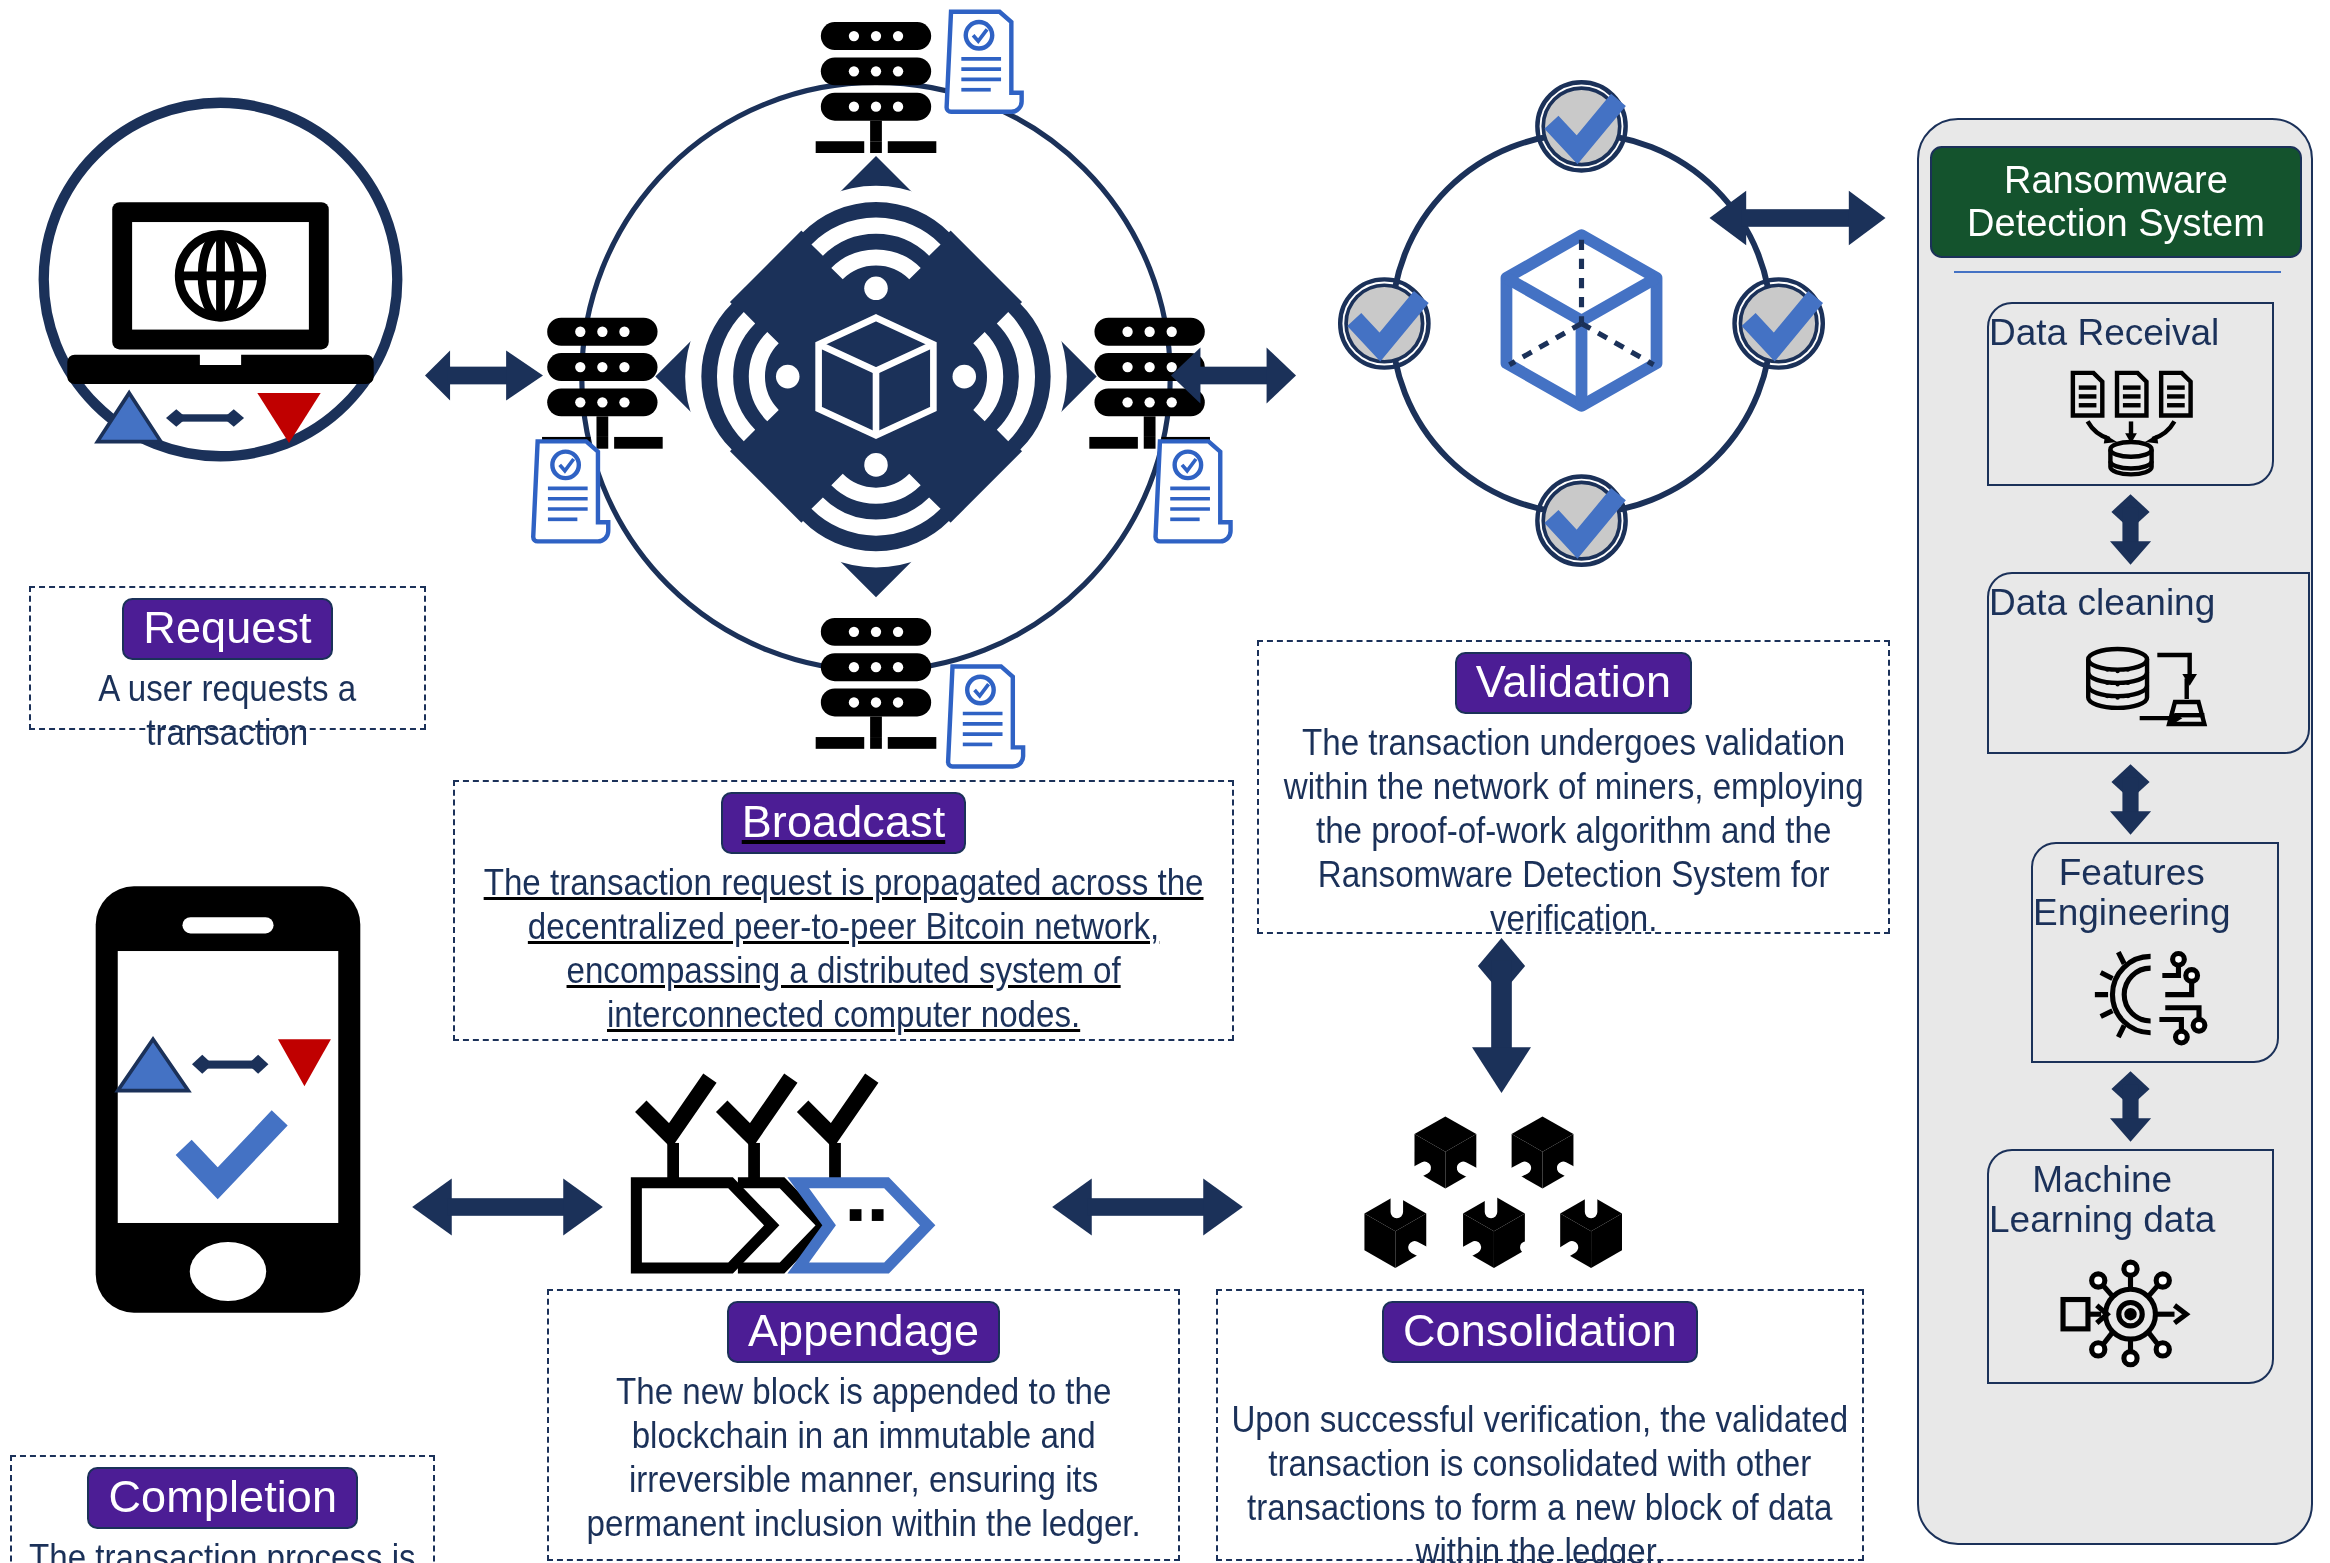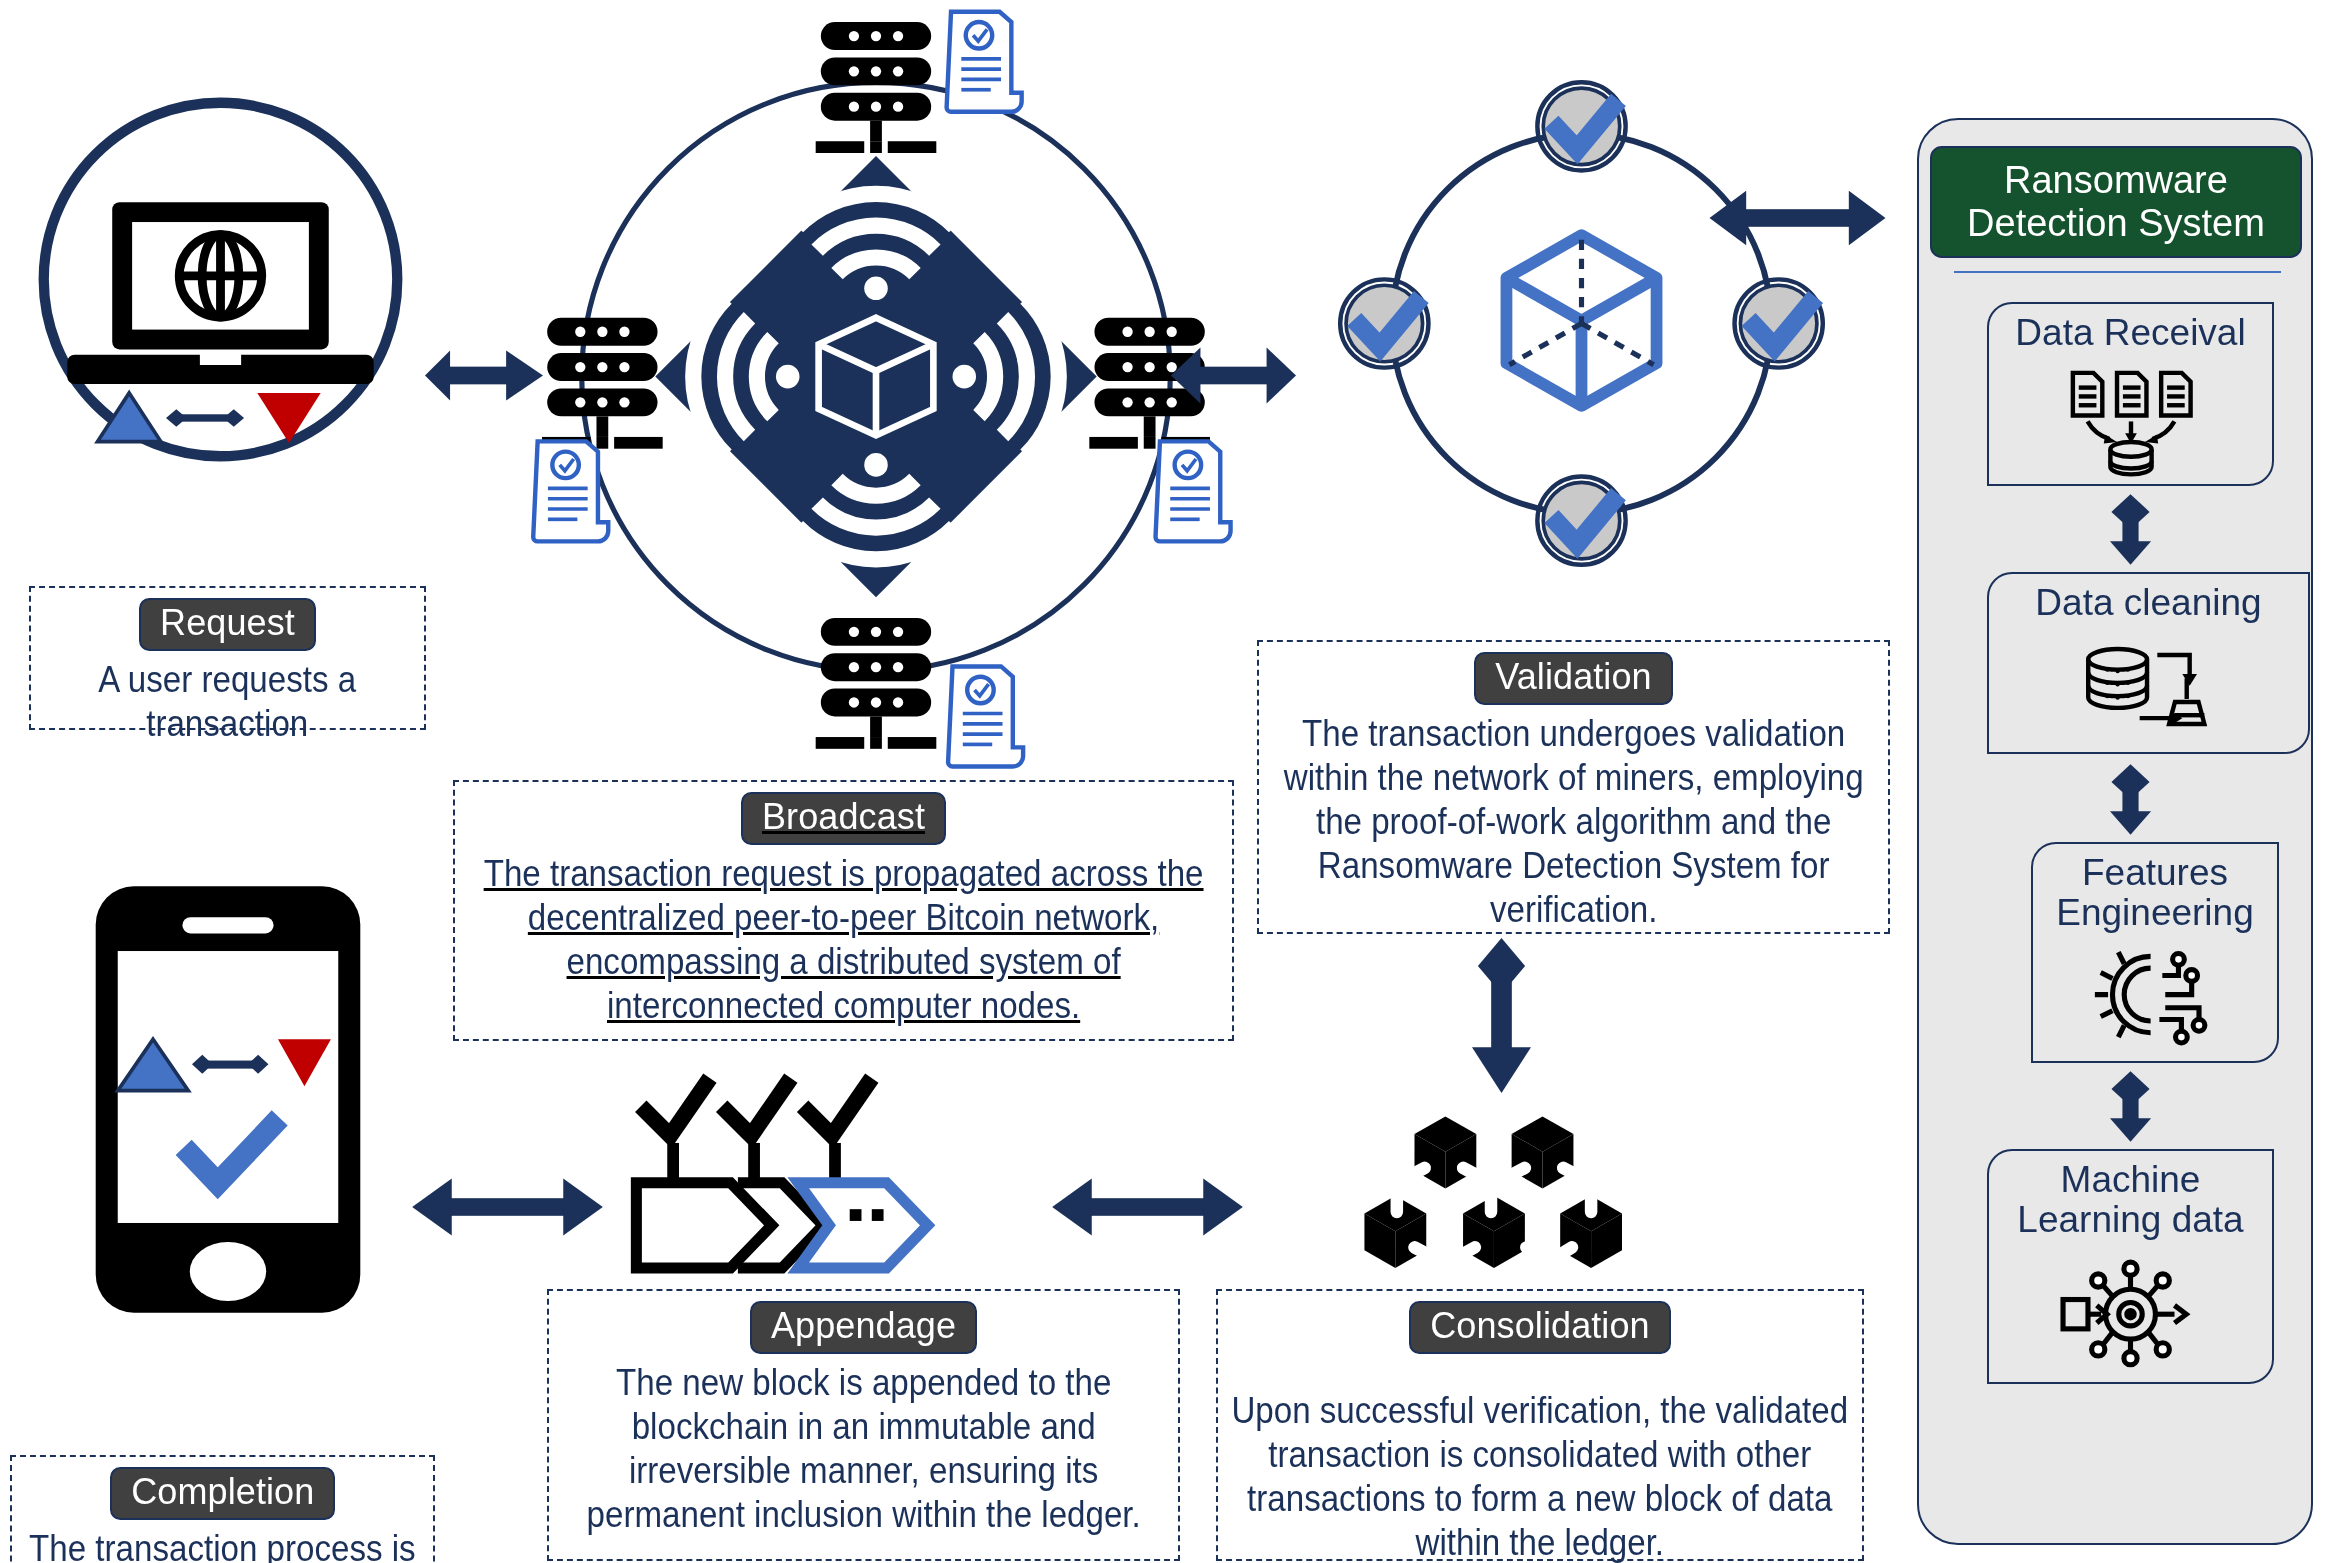--- a/index.html
+++ b/index.html
@@ -16,25 +16,25 @@
     background:#ffffff;
     box-sizing:border-box;
     display:flex;
     flex-direction:column;
     align-items:center;
     justify-content:flex-start;
     padding:10.3px 7.4px 7.4px 7.4px;
   }
   .chip{
     display:inline-block;
-    background:#404040;
+    background:#4c1d95;
     border:2.9px solid #1b3159;
     border-radius:10.3px;
     color:#ffffff;
-    font-size:36px;
+    font-size:45px;
     line-height:1.02;
     padding:4.4px 19px 7.4px 19px;
     letter-spacing:0.1px;
     white-space:nowrap;
   }
   .ctext{
     margin-top:7.4px;
     color:#1b3159;
     font-size:36px;
     line-height:1.22;
@@ -64,21 +64,21 @@
   #rds-divider{
     position:absolute;left:1954px;top:271px;width:327px;height:2.2px;background:#4472c4;
   }
   .stage-box{
     position:absolute;
     background:#e8e8e8;
     border:2.9px solid #1b3159;
     box-sizing:border-box;
     border-top-left-radius:25px;
     border-bottom-right-radius:25px;
-    display:flex;flex-direction:column;align-items:center;
+    display:flex;flex-direction:column;align-items:flex-start;
   }
   .stage-label{
     color:#1b3159;font-size:37px;line-height:1.1;text-align:center;margin-top:8.8px;
   }
   .stage-icon{flex:1;display:flex;align-items:center;justify-content:center;width:100%;}
   
   svg{display:block;overflow:visible;}
 </style>
 </head>
 <body>

